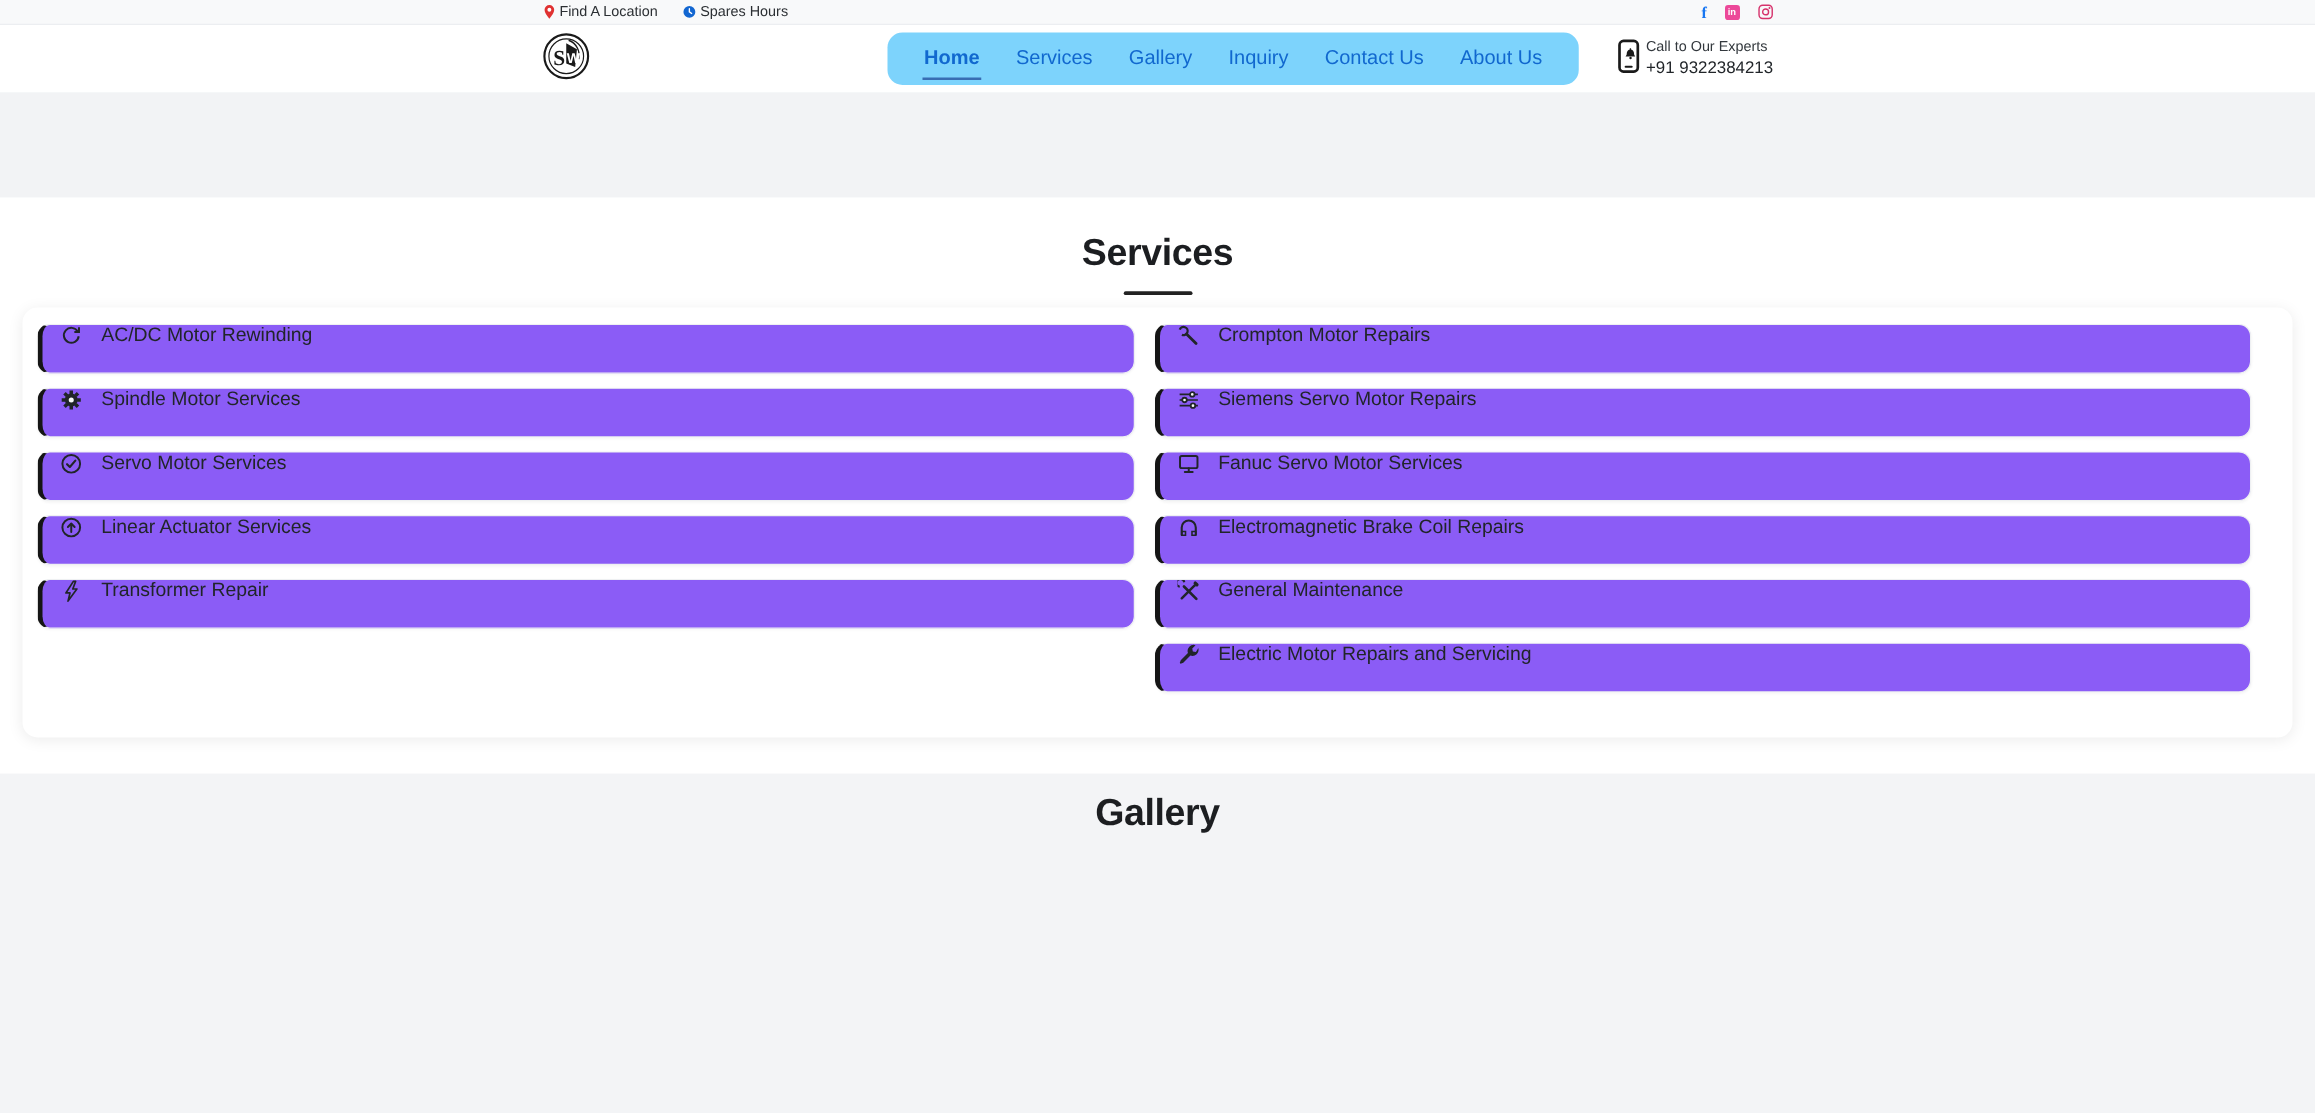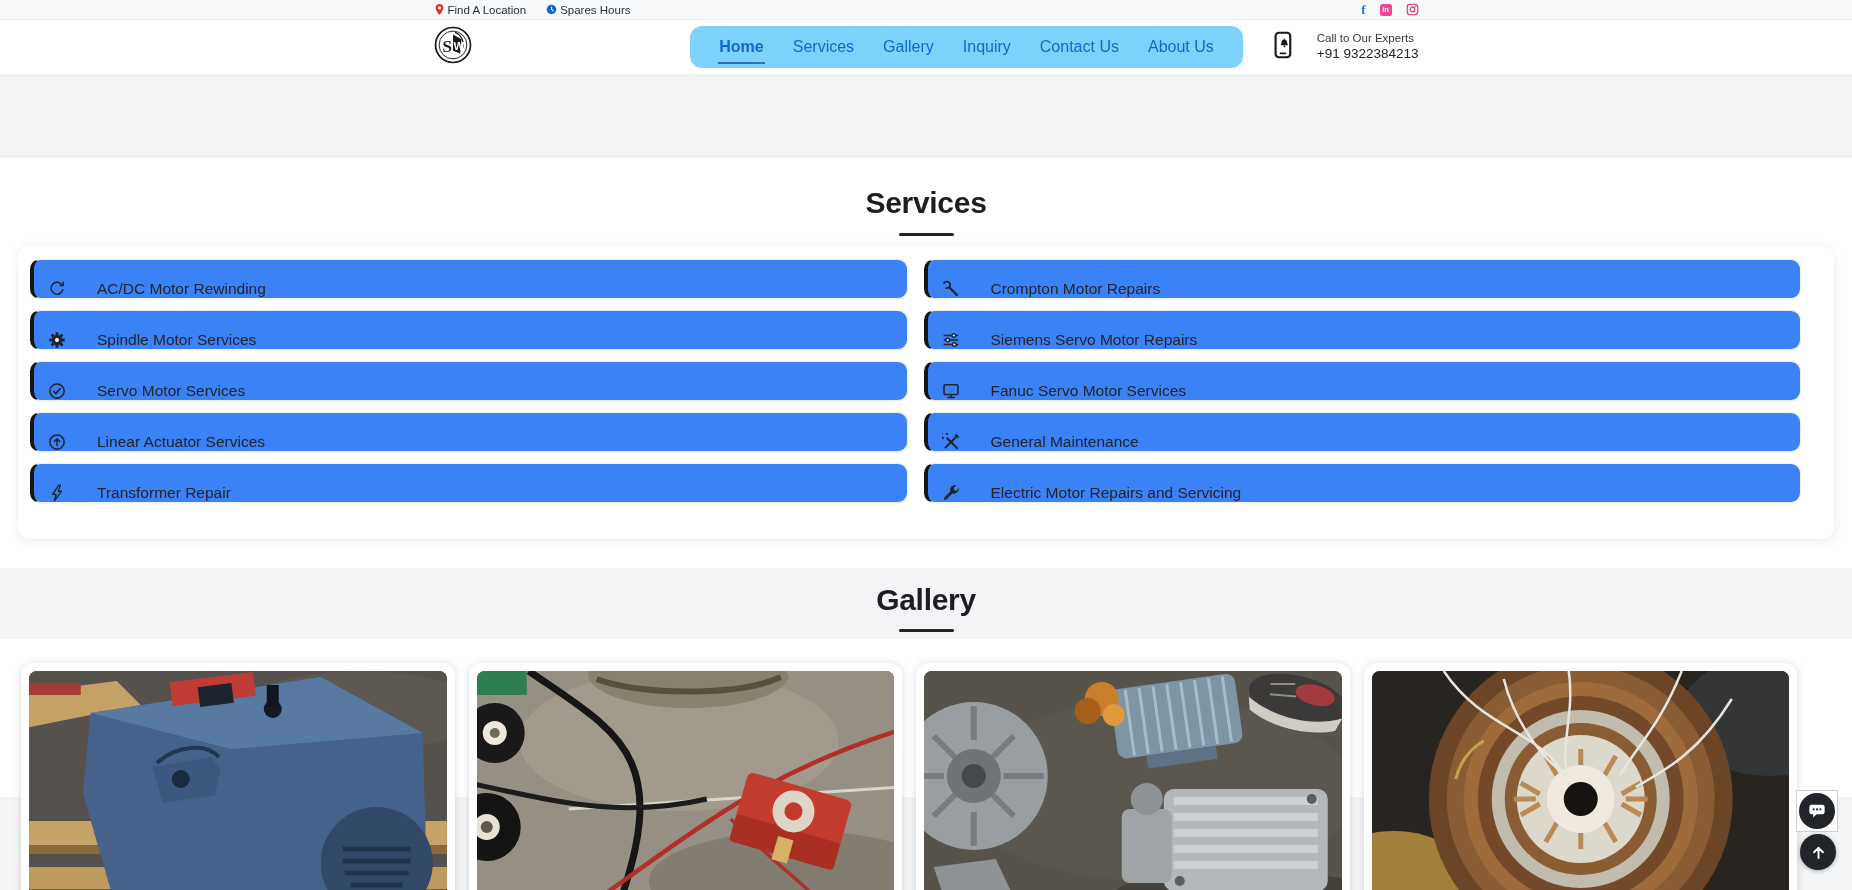--- a/index.html
+++ b/index.html
@@ -1,53 +1,53 @@
 <!DOCTYPE html>
 <html><head>
 <meta charset="utf-8">
 <style>
   * { margin:0; padding:0; box-sizing:border-box; }
   html,body { width:1852px; height:890px; }
   body { font-family:"Liberation Sans","DejaVu Sans",sans-serif; background:#f3f4f6; color:#212529; }
-  .page { position:relative; width:1852px; height:890px; overflow:hidden; background:#f3f4f6; }
+  .page { position:relative; width:1852px; height:674px; overflow:hidden; background:#f3f4f6; }
 
   
   .topbar { height:20px; background:#f8f9fa; border-bottom:1px solid #eceef1; }
   .topbar-inner { width:985px; margin:0 auto; height:100%; display:flex; align-items:center; justify-content:space-between; }
   .topbar-left { display:flex; align-items:center; gap:20px; }
   .top-link { display:flex; align-items:center; gap:3px; font-size:11.5px; color:#2b2f33; text-decoration:none; cursor:pointer; }
   .top-link svg { display:block; }
   .topbar-social { display:flex; align-items:center; gap:14px; }
   .soc { cursor:pointer; display:flex; align-items:center; justify-content:center; }
   .soc-fb { color:#1877f2; font-weight:bold; font-size:13px; font-family:"Liberation Serif",serif; }
   .soc-li { width:12px; height:12px; background:#ec4899; border-radius:2.5px; color:#fff; font-size:7.5px; font-weight:bold; }
 
   
   .navbar { height:54px; background:#ffffff; }
   .navbar-inner { width:985px; margin:0 auto; height:100%; display:flex; align-items:center; }
   .brand { display:flex; align-items:center; gap:11px; cursor:pointer; }
   .brand-name { font-size:16.5px; font-weight:bold; color:#17191b; letter-spacing:0.1px; }
   .nav-pill { margin-left:auto; background:#7dd3fc; border-radius:12px; height:42px; display:flex; align-items:center; padding:0 28px; gap:27px; }
   .nav-link { font-size:16px; color:#1168cf; text-decoration:none; cursor:pointer; padding:8px 1px 6px; border-bottom:2px solid transparent; }
   .nav-link.active { font-weight:bold; border-bottom:2px solid #386db3; }
-  .call-block { display:flex; align-items:center; gap:22px; margin-left:30px; }
+  .call-block { display:flex; align-items:center; gap:2px; margin-left:30px; }
   .call-texts { line-height:1.25; }
   .call-label { font-size:11.5px; color:#33383d; }
   .call-phone { font-size:13.5px; color:#212529; cursor:pointer; }
 
   
   .hero-strip { height:84px; background:#f2f3f5; }
 
   
   .services-section { background:#ffffff; padding:28px 0 29px; }
   .section-title { text-align:center; font-size:30px; font-weight:bold; color:#1c1e21; letter-spacing:-0.3px; }
   .title-underline { width:55px; height:3px; background:#232323; border-radius:2px; margin:13px auto 0; }
   .services-container { margin:10px 18px 0; background:#ffffff; border-radius:12px; box-shadow:0 2px 12px rgba(0,0,0,0.08); padding:13px 33px 36px 12px; display:flex; gap:16px; }
   .services-col { flex:1; display:flex; flex-direction:column; gap:11px; }
-  .service-item { height:40px; background:#3b82f6; border:1px solid #eef0f2; border-left:4.5px solid #151515; border-radius:10px; display:flex; align-items:flex-end; padding-left:14px; gap:31px; cursor:pointer; box-shadow:0 1px 2px rgba(0,0,0,0.04); }
+  .service-item { height:40px; background:#8b5cf6; border:1px solid #eef0f2; border-left:4.5px solid #151515; border-radius:10px; display:flex; align-items:flex-start; padding-left:14px; gap:15px; cursor:pointer; box-shadow:0 1px 2px rgba(0,0,0,0.04); }
   .service-item .s-icon { width:18px; height:18px; color:#212529; display:flex; }
   .service-item .s-icon svg { width:18px; height:18px; }
   .service-item .s-label { font-size:15.5px; color:#212529; }
 
   .gallery-strip { background:#f3f4f6; height:71px; padding-top:15px; }
   .gallery-strip .section-title { font-size:30px; }
   .gallery-strip .title-underline { margin-top:12px; }
 
   .gallery-section { background:#ffffff; padding:24px 55px 0 21px; height:158px; }
   .gallery-row { display:flex; gap:14px; }
@@ -214,20 +214,29 @@
             <span class="s-icon">
               <svg viewBox="0 0 16 16" fill="none" stroke="currentColor">
                 <rect x="1.8" y="2.5" width="12.4" height="8.6" rx="1.2" stroke-width="1.4"></rect>
                 <path d="M8 11.1v2.1M5.2 13.8h5.6" stroke-width="1.4" stroke-linecap="round"></path>
               </svg>
             </span>
             <span class="s-label">Fanuc Servo Motor Services</span>
           </div>
           <div class="service-item">
             <span class="s-icon">
+              <svg viewBox="0 0 16 16" fill="none" stroke="currentColor">
+                <path d="M3 13.5V8a5 5 0 0 1 10 0v5.5" stroke-width="1.5"></path>
+                <path d="M3 13.5v-2.7h2.7v2.7zM10.3 13.5v-2.7H13v2.7z" stroke-width="1.1"></path>
+              </svg>
+            </span>
+            <span class="s-label">Electromagnetic Brake Coil Repairs</span>
+          </div>
+          <div class="service-item">
+            <span class="s-icon">
               <svg viewBox="0 0 16 16" stroke="currentColor">
                 <path d="M1.6 4.8A2.8 2.8 0 1 1 4.8 1.6" fill="none" stroke-width="1.5"></path>
                 <path d="M4.6 4.6L13.4 13.4" stroke-width="1.9" stroke-linecap="round"></path>
                 <path d="M12.6 2.2l1.2 1.2" stroke-width="2.4" stroke-linecap="round"></path>
                 <path d="M12.2 3.8L3 13" stroke-width="1.7" stroke-linecap="round"></path>
               </svg>
             </span>
             <span class="s-label">General Maintenance</span>
           </div>
           <div class="service-item">

